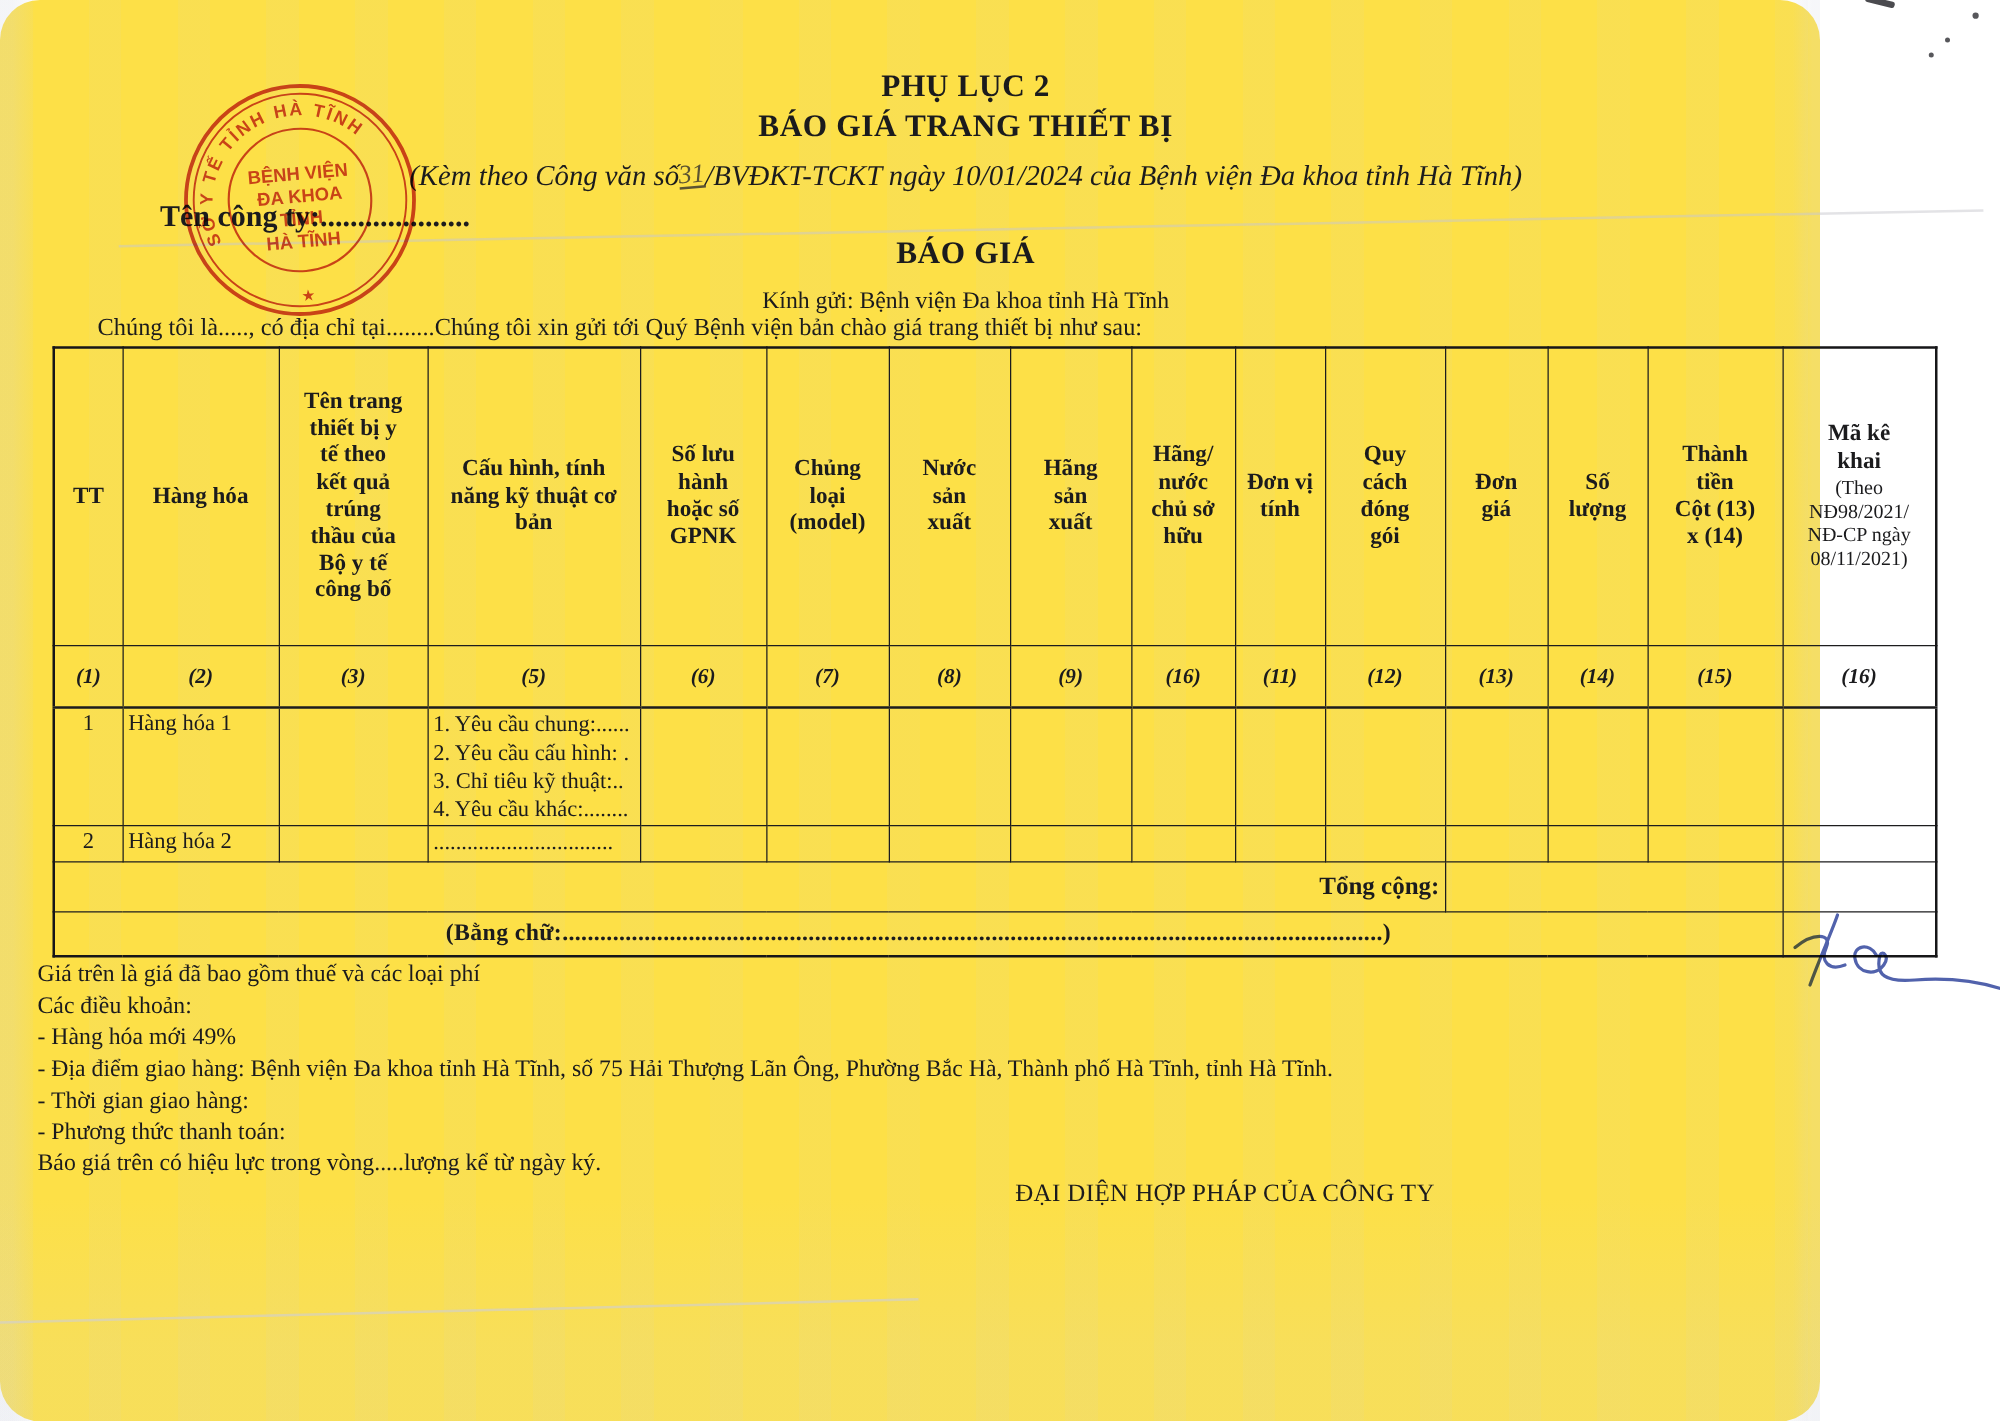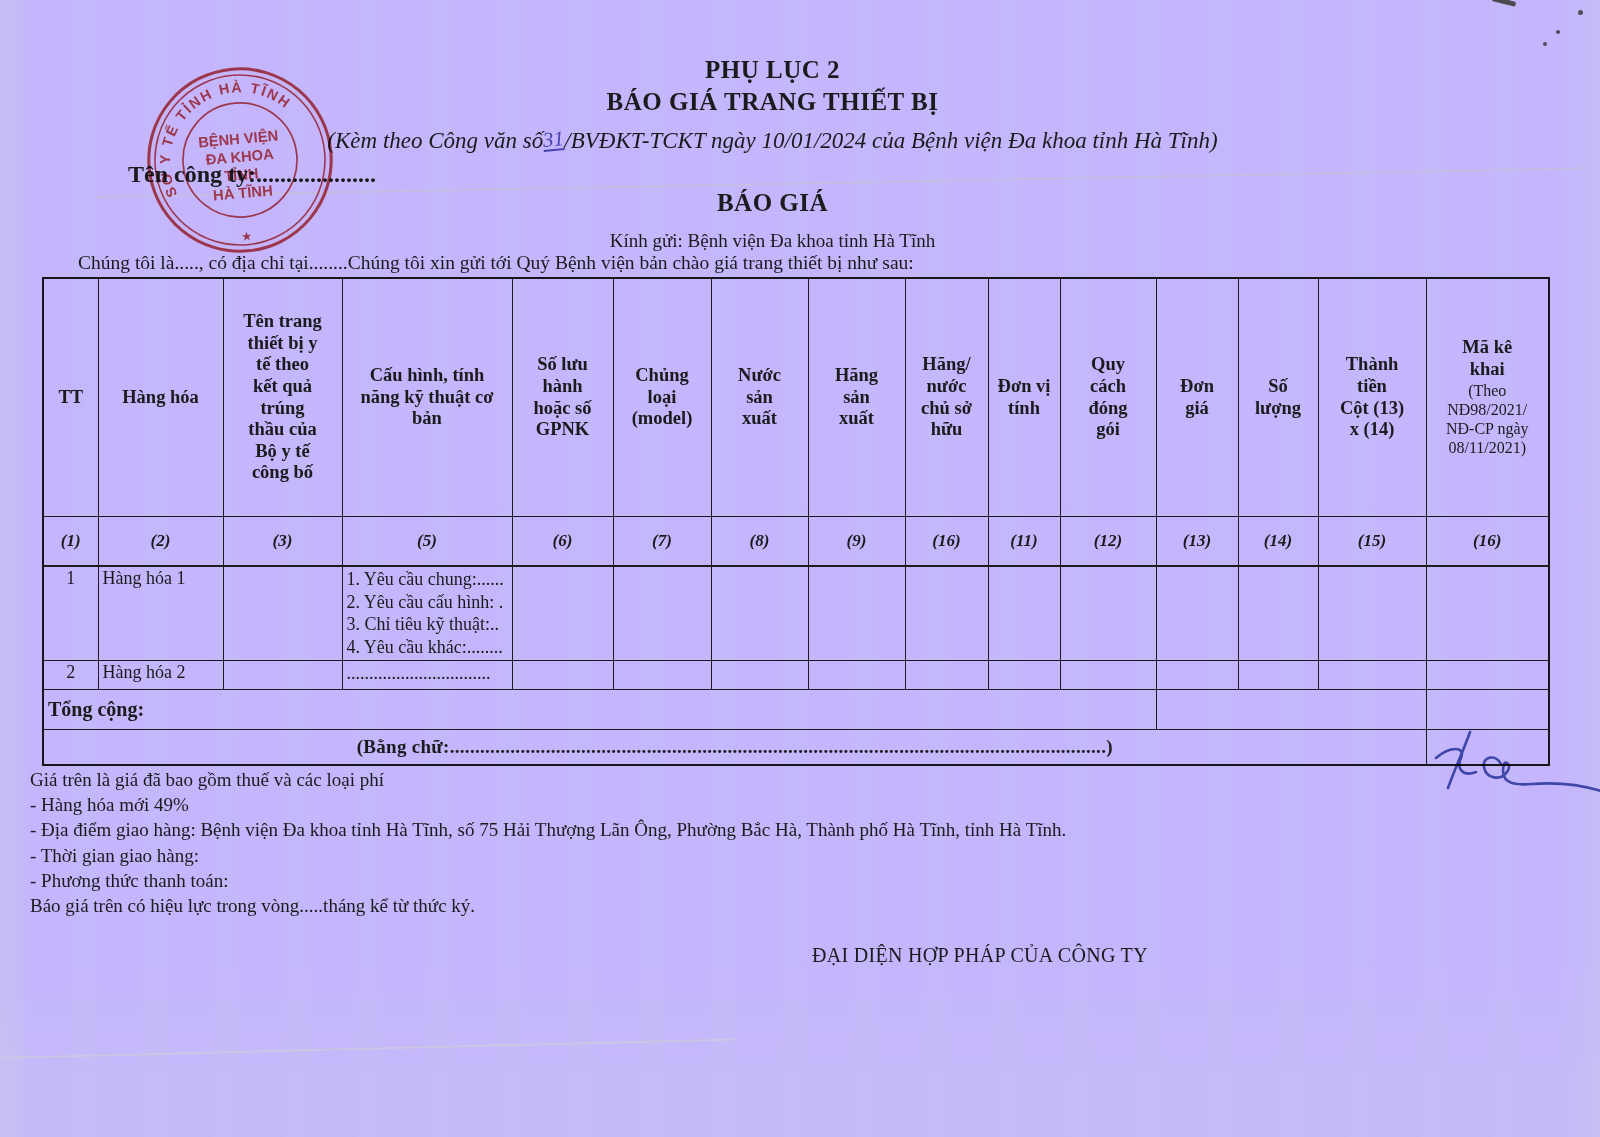--- a/index.html
+++ b/index.html
@@ -2,21 +2,21 @@
 <html><head>
 <meta charset="utf-8">
 <style>
   html,body{margin:0;padding:0;}
   body{
     width:1600px;height:1137px;overflow:hidden;
     background:#ffffff;
     font-family:"Liberation Serif","DejaVu Serif",serif;
     color:#1b1b1d;
   }
-  .page{position:relative;width:1600px;height:1137px;background:#c4b5fd;}
+  .page{position:relative;width:1456px;height:1137px;background:#fde047;border-radius:32px;}
   .page::before{ 
     content:"";position:absolute;inset:0;pointer-events:none;
     background:
       repeating-linear-gradient(90deg, rgba(205,210,222,.07) 0 26px, rgba(255,255,255,0) 26px 71px),
       linear-gradient(90deg, rgba(210,214,226,.18) 0 10px, rgba(255,255,255,0) 28px),
       linear-gradient(270deg, rgba(210,214,226,.20) 0 6px, rgba(255,255,255,0) 22px),
       linear-gradient(0deg, rgba(208,212,224,.12) 0 60px, rgba(255,255,255,0) 180px);
     z-index:0;
   }
   .abs{position:absolute;}
@@ -52,21 +52,21 @@
   tr.hdr th{height:235px;vertical-align:middle;text-align:center;font-weight:bold;line-height:1.17;}
   tr.nums td{height:46px;vertical-align:middle;text-align:center;font-weight:bold;font-style:italic;font-size:17px;border-bottom-width:2.6px;}
   tr.item1 td{height:87px;vertical-align:top;font-size:18px;}
   tr.item2 td{height:26px;vertical-align:top;font-size:18px;}
   tr.total td{height:37px;vertical-align:middle;}
   tr.words td{height:32px;vertical-align:middle;}
   .cell-tt{text-align:center;}
   .cell-name{padding-left:10px;}
   .cell-config{padding-left:8px;font-size:16px;line-height:1.26;}
   .hdr-sub{font-weight:normal;font-size:16px;line-height:1.18;margin-top:2px;}
-  .total-label{text-align:left;font-weight:bold;font-size:20px;}
+  .total-label{text-align:right;font-weight:bold;font-size:20px;}
   .words-label{text-align:center;font-weight:bold;font-size:19px;letter-spacing:.3px;}
 
   
   .notes{left:30px;top:767px;font-size:19px;line-height:25.2px;z-index:1;}
   .signer-title{left:700px;top:944px;width:560px;text-align:center;font-size:20px;letter-spacing:.3px;}
 
   
   .stamp{
     left:145px;top:65px;width:190px;height:190px;z-index:3;
     transform:rotate(-5deg);mix-blend-mode:multiply;opacity:.92;
@@ -227,21 +227,22 @@
   <svg class="abs signature" viewBox="0 0 200 90">
     <g fill="none" stroke="#3f51a3" stroke-width="2.6" stroke-linecap="round" opacity=".9">
       <path d="M42,66 C50,44 60,22 64,10"></path>
       <path d="M30,36 C44,24 60,24 55,36 C50,47 57,55 70,50"></path>
       <path d="M95,42 C90,32 76,34 78,45 C80,57 95,59 101,50 C106,43 100,38 98,42 C94,58 102,64 126,62 C152,60 174,62 198,70"></path>
     </g>
   </svg>
 
   <div class="abs notes">
     <div>Giá trên là giá đã bao gồm thuế và các loại phí</div>
+    <div>Các điều khoản:</div>
     <div>- Hàng hóa mới 49%</div>
     <div>- Địa điểm giao hàng: Bệnh viện Đa khoa tỉnh Hà Tĩnh, số 75 Hải Thượng Lãn Ông, Phường Bắc Hà, Thành phố Hà Tĩnh, tỉnh Hà Tĩnh.</div>
     <div>- Thời gian giao hàng:</div>
     <div>- Phương thức thanh toán:</div>
-    <div>Báo giá trên có hiệu lực trong vòng.....tháng kể từ thức ký.</div>
+    <div>Báo giá trên có hiệu lực trong vòng.....lượng kể từ ngày ký.</div>
   </div>
   <div class="abs signer-title">ĐẠI DIỆN HỢP PHÁP CỦA CÔNG TY</div>
 
 </div>
 
 </body></html>

